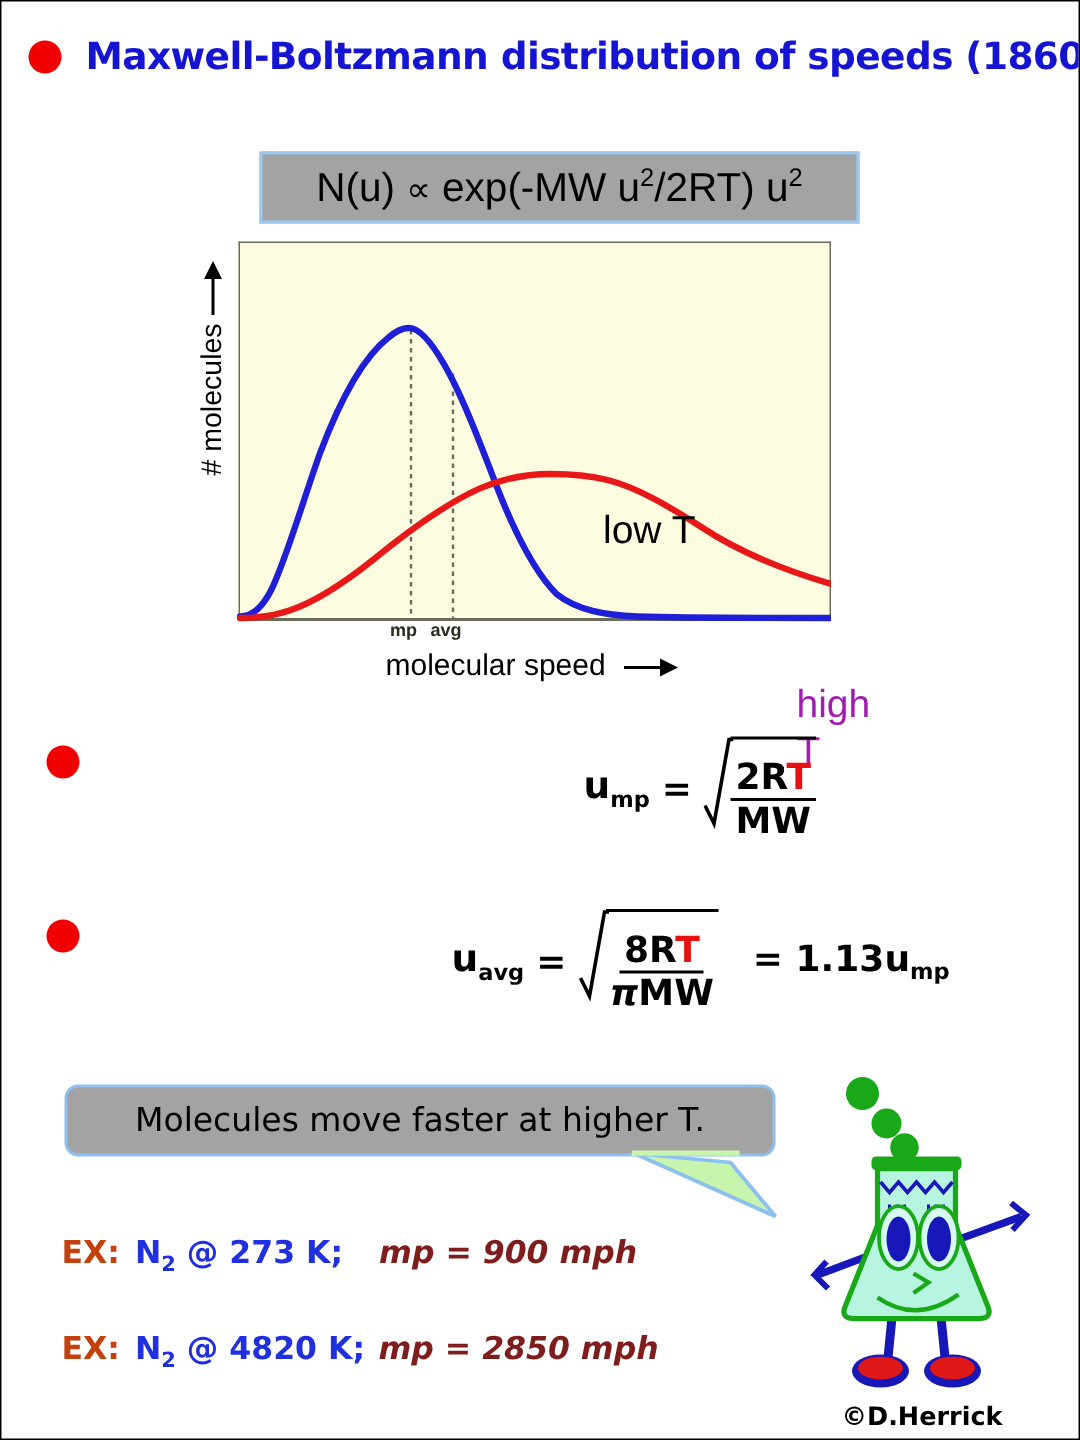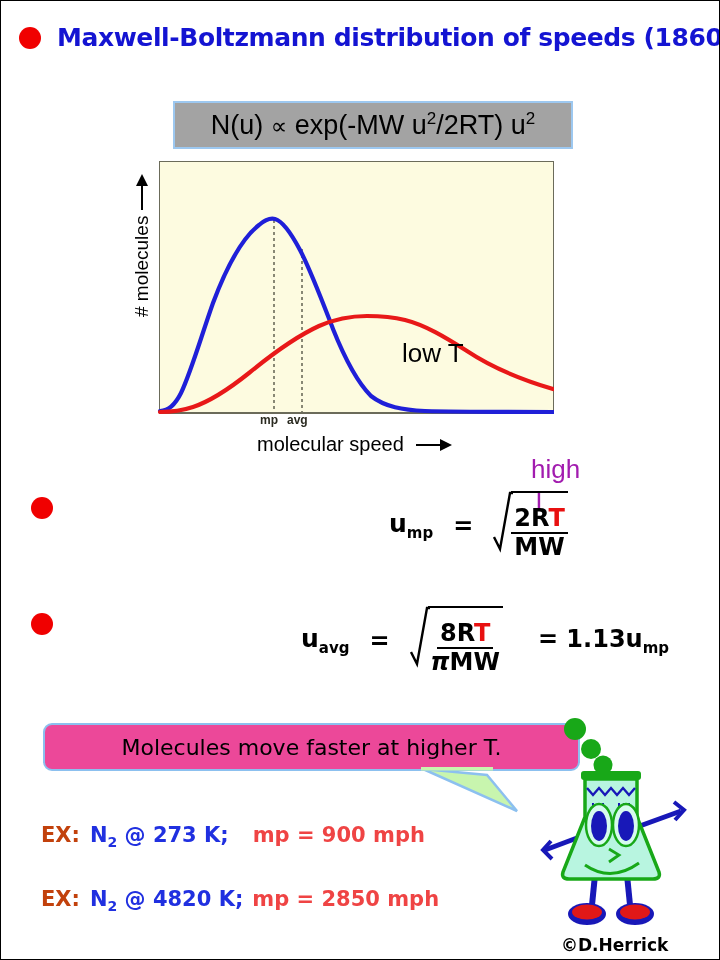--- a/index.html
+++ b/index.html
@@ -131,21 +131,21 @@
     color: #108080;
     margin-left: 18px;
     white-space: nowrap;
   }
 
   
   .mathbox {
     position: absolute;
     font-family: "DejaVu Sans", sans-serif;
     color: #000;
-    display: flex; align-items: center; gap: 12px;
+    display: flex; align-items: center;
   }
   #math-mp { left: 388px; top: 490px; }
   #math-avg { left: 300px; top: 605px; }
   .var {
     font-weight: bold; font-size: 25px;
   }
   .var sub, .sub {
     font-size: 15px; font-weight: bold;
     vertical-align: sub;
   }
@@ -166,22 +166,22 @@
     font-weight: bold; font-size: 24px; line-height: 1.12;
     padding: 0 3px;
   }
   .frac .num { border-bottom: 2.5px solid #000; }
   .redT { color: #e81010; }
   .tail { font-weight: bold; font-size: 24px; margin-left: 23px; }
 
   
   #bubble {
     position: absolute; left: 42px; top: 722px;
-    width: 537px; height: 48px;
-    background: #ec4899;
+    width: 474px; height: 48px;
+    background: #a3a3a3;
     border: 2.5px solid #8cc0ef;
     border-radius: 9px;
     box-sizing: border-box;
     display: flex; align-items: center; justify-content: center;
   }
   #bubble-text {
     font-family: "DejaVu Sans", sans-serif;
     font-size: 22px; color: #000; white-space: nowrap;
   }
   #bubble-tail {
@@ -196,21 +196,21 @@
     font-weight: bold;
     font-size: 21px;
     white-space: nowrap;
     display: flex; align-items: baseline;
   }
   #ex1 { left: 40px; top: 822px; }
   #ex2 { left: 40px; top: 886px; }
   .ex-tag { color: #c2410c; margin-right: 10px; }
   .ex-cond { color: #2030e0; }
   .ex-cond sub { font-size: 14px; }
-  .ex-res { color: #ef4444; }
+  .ex-res { color: #7f1d1d; font-style: italic; }
   #ex1 .ex-res { margin-left: 24px; }
   #ex2 .ex-res { margin-left: 9px; }
 
   
   #mascot {
     position: absolute; left: 528px; top: 706px;
     width: 180px; height: 230px;
   }
 
   

